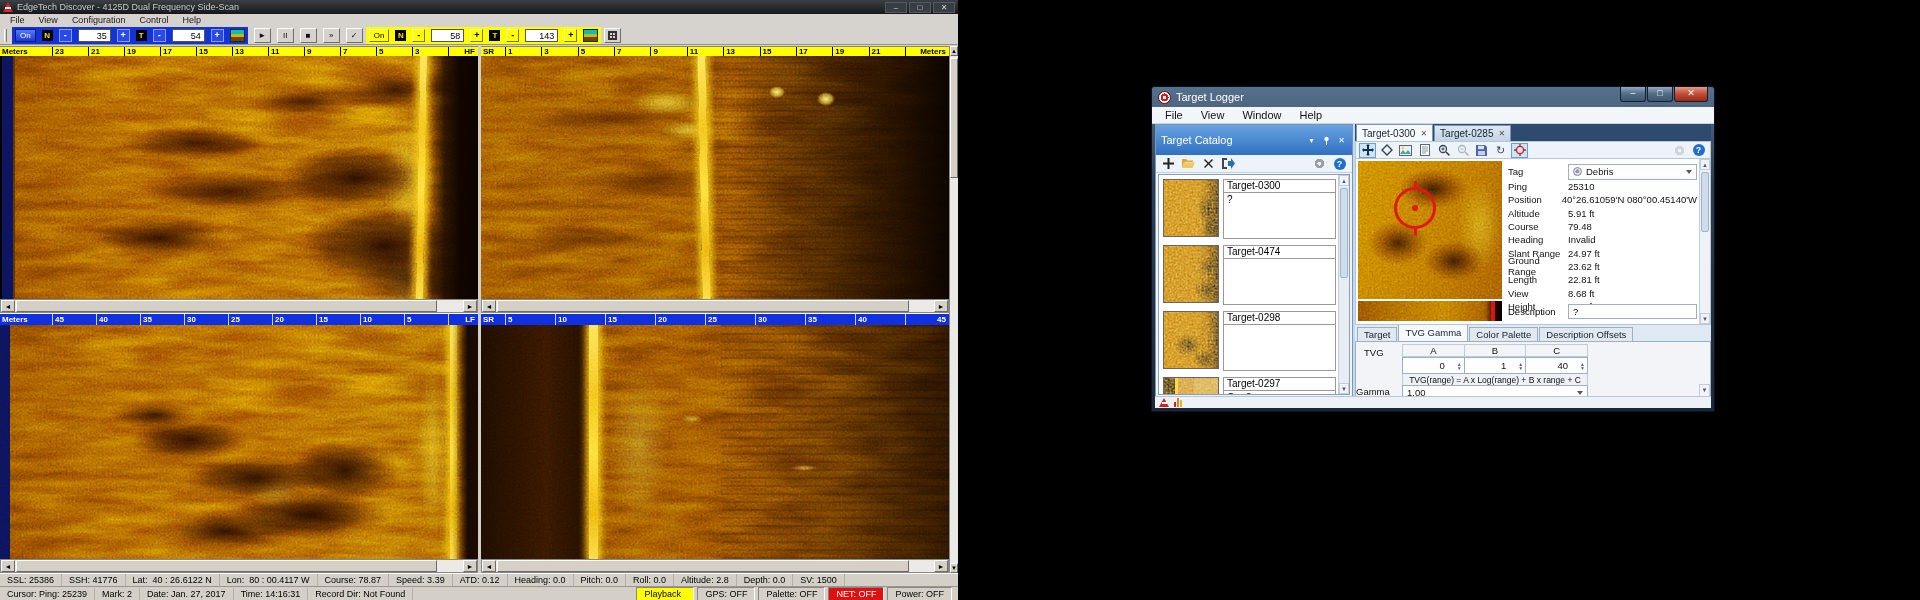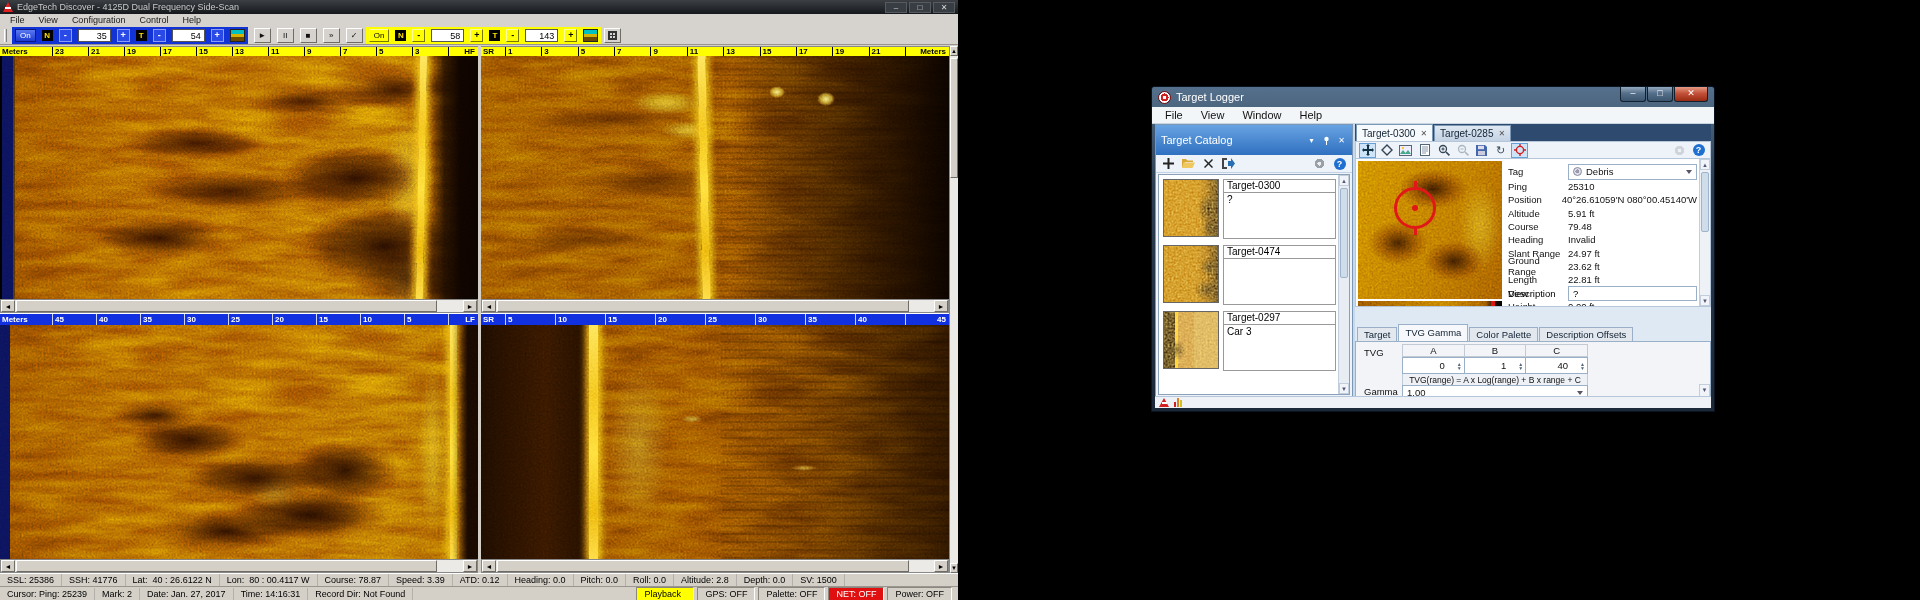--- a/index.html
+++ b/index.html
@@ -212,36 +212,36 @@
 .prow{display:flex;height:13.3px;align-items:center}
 .plabel{width:60px}
 .pvalue{flex:1;white-space:nowrap}
 .tagrow{display:flex;height:17px;align-items:center}
 .tag-dd{flex:1;height:16px;border:1px solid #9ab0c8;background:#fff;display:flex;align-items:center;gap:4px;padding:0 4px}
 .tag-ic{width:9px;height:9px;border-radius:50%;border:1px solid #889;background:radial-gradient(circle,#99a 0 2px,#dde 2px)}
 .dd-caret{margin-left:auto;width:0;height:0;border-left:3px solid transparent;border-right:3px solid transparent;border-top:4px solid #556}
 .descrow{position:absolute;left:152px;right:13px;bottom:5px;display:flex;align-items:center;font-size:9.5px}
 .desc-input{flex:1;height:15px;border:1px solid #9ab0c8;background:#fff;padding:0 4px;line-height:14px}
 .cv-scroll{position:absolute;right:0;top:0;bottom:0;width:11px;background:#eef1f5;border-left:1px solid #c2cedc;display:flex;flex-direction:column}
-.bot-tabs{height:34px;display:flex;align-items:flex-end;padding-left:2px;gap:1px;background:#dfe9f4}
+.bot-tabs{height:16px;display:flex;align-items:flex-end;padding-left:2px;gap:1px;background:#dfe9f4}
 .btab{height:14px;background:#e2e8ee;border:1px solid #9ab0c8;border-bottom:none;font-size:9.5px;padding:0 6px;line-height:13px;color:#123}
 .btab.active{height:17px;background:#f6f8fb;line-height:16px}
 .tvg-panel{height:57px;background:#f2f4f7;border:1px solid #9ab0c8;position:relative;overflow:hidden;font-size:9.5px;color:#111}
 .tvg-label{position:absolute;left:8px;top:5px}
 .tvg-table{position:absolute;left:46px;top:2px;width:186px}
 .tvg-heads{display:flex}
 .tvg-heads div{flex:1;text-align:center;height:13px;line-height:12px;border:1px solid #c2cad4;border-left:none}
 .tvg-heads div:first-child{border-left:1px solid #c2cad4}
 .tvg-cells{display:flex}
 .tvg-cell{flex:1;height:17px;border:1px solid #9ab0c8;border-left:none;background:#fff;display:flex}
 .tvg-cell:first-child{border-left:1px solid #9ab0c8}
 .tvg-num{flex:1;text-align:right;padding-right:10px;line-height:15px}
 .spin{width:9px;display:flex;flex-direction:column;justify-content:center;font-size:5px;line-height:4px;color:#567;text-align:center}
 .tvg-formula{height:14px;line-height:13px;text-align:center;border:1px solid #c2cad4;border-top:none;background:#eef1f5;font-size:8.5px;white-space:nowrap}
-.gamma-label{position:absolute;left:8px;top:44px}
+.gamma-label{position:absolute;left:0;top:44px}
 .gamma-dd{position:absolute;left:46px;top:43px;width:186px;height:15px;border:1px solid #9ab0c8;background:#fff;display:flex;align-items:center;padding:0 4px}
 .tvg-scrollstub{position:absolute;right:0;bottom:0;width:11px;height:13px;background:#f0f4f9;border:1px solid #c2cedc;font-size:6px;text-align:center;line-height:11px;color:#557}
 .tvg-scrollstub::before{content:"▼"}
 .helpq{width:12px;height:12px;border-radius:50%;background:#1f6fd0;color:#fff;font-size:9px;font-weight:bold;text-align:center;line-height:12px}
 .helpq::before{content:"?"}
 .gear{width:11px;height:11px;border-radius:50%;background:radial-gradient(circle,#eee 0 2px,#9aa0a8 2px 4.5px,transparent 4.5px);position:relative}
 .gear::before{content:"";position:absolute;inset:1px;border:1.5px dotted #9aa0a8;border-radius:50%}
 </style>
 </head>
 <body>
@@ -566,20 +566,29 @@
               <div class="cat-name">Target-0300</div>
               <div class="cat-desc">?</div>
             </div>
           </div>
           <div class="cat-item">
             <div class="cat-thumb th-b"><svg class="grain">
                   <rect width="100%" height="100%" filter="url(#fGrain)"></rect>
                 </svg></div>
             <div class="cat-fields">
               <div class="cat-name">Target-0474</div>
+              <div class="cat-desc"></div>
+            </div>
+          </div>
+          <div class="cat-item">
+            <div class="cat-thumb th-c"><svg class="grain">
+                  <rect width="100%" height="100%" filter="url(#fGrain)"></rect>
+                </svg></div>
+            <div class="cat-fields">
+              <div class="cat-name">Target-0298</div>
               <div class="cat-desc"></div>
             </div>
           </div>
           <div class="cat-item">
             <div class="cat-thumb th-d"><svg class="grain">
                   <rect width="100%" height="100%" filter="url(#fGrain)"></rect>
                 </svg></div>
             <div class="cat-fields">
               <div class="cat-name">Target-0297</div>
               <div class="cat-desc">Car 3</div>

